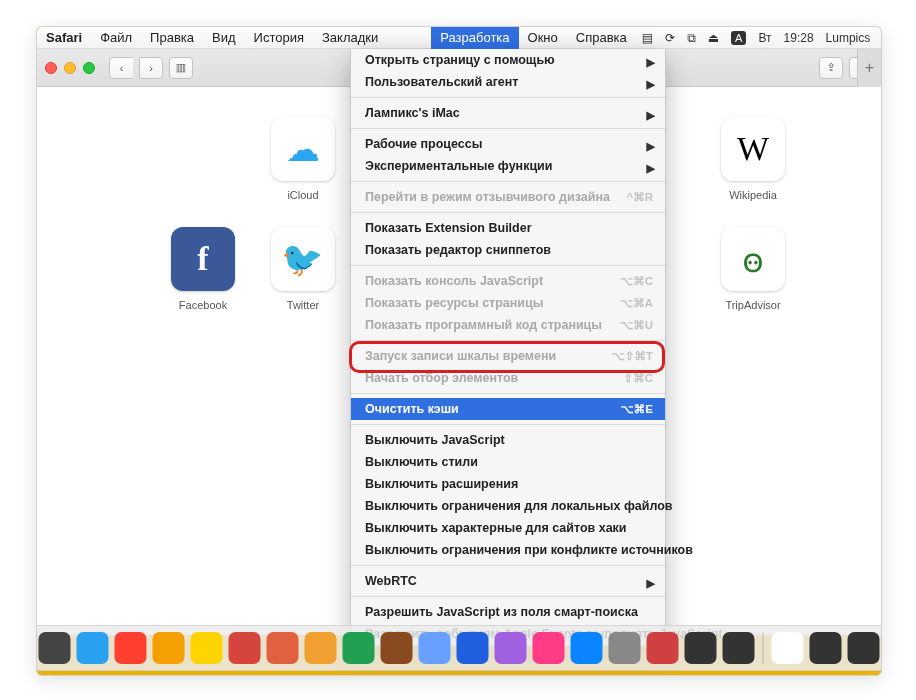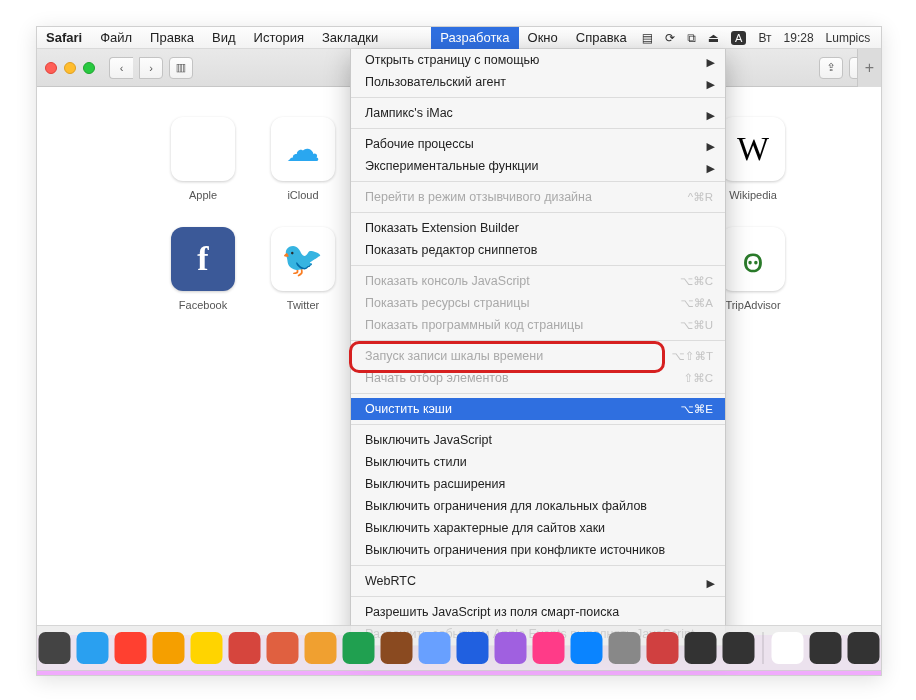--- a/index.html
+++ b/index.html
@@ -1,17 +1,17 @@
 <!DOCTYPE html>
 <html><head>
 <meta charset="utf-8">
 <style>
 * { margin: 0; padding: 0; box-sizing: border-box; font-family: -apple-system, "Helvetica Neue", Arial, sans-serif; }
 body { width: 916px; height: 700px; background: #fff; position: relative; overflow: hidden; }
-.frame { position: absolute; left: 36px; top: 26px; width: 846px; height: 650px; border: 1px solid #d0d0d0; border-radius: 0; background: #f0abfc; box-shadow: 0 4px 20px rgba(0,0,0,.12); overflow: hidden; }
+.frame { position: absolute; left: 36px; top: 26px; width: 846px; height: 650px; border: 1px solid #d0d0d0; border-radius: 6px; background: #eab308; box-shadow: 0 4px 20px rgba(0,0,0,.12); overflow: hidden; }
 
 
 .menubar { position: absolute; left: 0; top: 0; right: 0; height: 22px; background: linear-gradient(#fdfdfd,#f3f3f3); border-bottom: 1px solid #d9d9d9; display: flex; align-items: center; font-size: 13px; color: #222; }
 .apple { width: 28px; text-align: center; font-size: 14px; }
 .menubar .mi { padding: 0 9px; line-height: 22px; height: 22px; cursor: default; }
 .menubar .mi.bold { font-weight: 600; }
 .menubar .mi.sel { background: #2f6fe0; color: #fff; margin-left: 44px; }
 .menubar .spacer { flex: 1; }
 .menubar .ri { padding: 0 6px; font-size: 12px; color: #333; }
 .menubar .lang { background: #333; color: #fff; border-radius: 3px; padding: 1px 4px; font-size: 11px; }
@@ -29,21 +29,21 @@
 .toolbar .grow { flex: 1; }
 .newtab { width: 24px; height: 24px; background: #dcdcdc; border-left: 1px solid #c7c7c7; display: flex; align-items: center; justify-content: center; color: #777; font-size: 16px; position: absolute; right: 0; top: 0; bottom: 0; height: 38px; }
 
 
 .content { position: absolute; left: 0; top: 60px; right: 0; bottom: 40px; background: #fff; }
 .fav { position: absolute; width: 72px; text-align: center; }
 .fav .tile { width: 64px; height: 64px; margin: 0 auto 8px; border-radius: 12px; background: #fff; box-shadow: 0 1px 3px rgba(0,0,0,.2); display: flex; align-items: center; justify-content: center; font-size: 34px; }
 .fav .lbl { font-size: 11px; color: #555; }
 
 
-.dropdown { position: absolute; top: 22px; left: 313px; width: 376px; background: #f6f6f6; border: 1px solid #c9c9c9; border-top: none; box-shadow: 0 8px 24px rgba(0,0,0,.25); font-size: 12.5px; color: #222; }
+.dropdown { position: absolute; top: 22px; left: 313px; width: 316px; background: #f6f6f6; border: 1px solid #c9c9c9; border-top: none; box-shadow: 0 8px 24px rgba(0,0,0,.25); font-size: 12.5px; color: #222; font-weight: bold; }
 .dropdown .row { position: relative; padding: 3px 22px 3px 14px; line-height: 16px; white-space: nowrap; }
 .dropdown .row.dis { color: #a9a9a9; }
 .dropdown .row.hl { background: #2f6fe0; color: #fff; }
 .dropdown .row .sc { position: absolute; right: 12px; top: 3px; font-size: 11.5px; color: #888; letter-spacing: 0; }
 .dropdown .row.dis .sc { color: #c3c3c3; }
 .dropdown .row.hl .sc { color: #fff; }
 .dropdown .arr { position: absolute; right: 10px; top: 5px; font-size: 11px; color: #333; }
 .dropdown hr { border: none; border-top: 1px solid #dcdcdc; margin: 4px 0; }
 
 .callout { position: absolute; border: 3px solid #d62020; border-radius: 10px; pointer-events: none; }
@@ -91,24 +91,20 @@
     <div class="tbtn seg-l">‹</div>
     <div class="tbtn seg-r">›</div>
     <div class="tbtn">▥</div>
     <div class="grow"></div>
     <div class="tbtn">⇪</div>
     <div class="tbtn">⧉</div>
     <div class="newtab">+</div>
   </div>
 
   <div class="content">
-    <div class="fav" style="left:130px; top:30px">
-      <div class="tile" style="color:#333"></div>
-      <div class="lbl">Apple</div>
-    </div>
     <div class="fav" style="left:230px; top:30px">
       <div class="tile" style="color:#2aa7f0">☁</div>
       <div class="lbl">iCloud</div>
     </div>
     <div class="fav" style="left:130px; top:140px">
       <div class="tile" style="background:#3b5998;color:#fff;font-weight:700;font-family:Georgia">f</div>
       <div class="lbl">Facebook</div>
     </div>
     <div class="fav" style="left:230px; top:140px">
       <div class="tile" style="color:#1da1f2">🐦</div>

